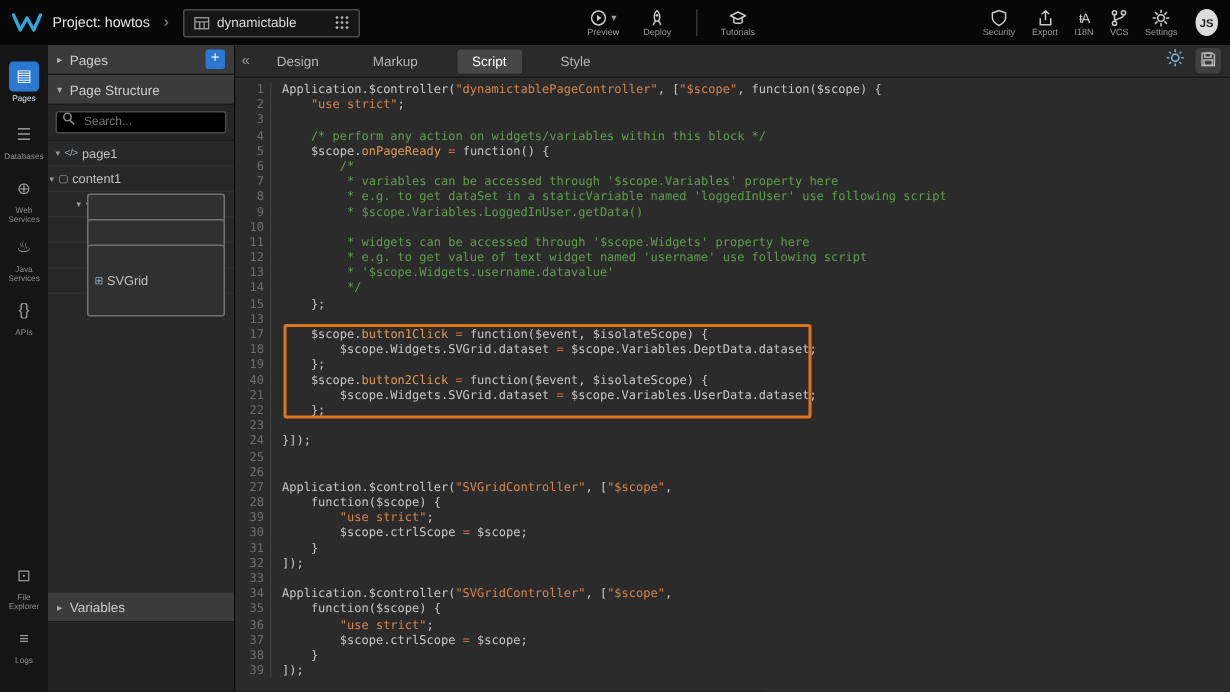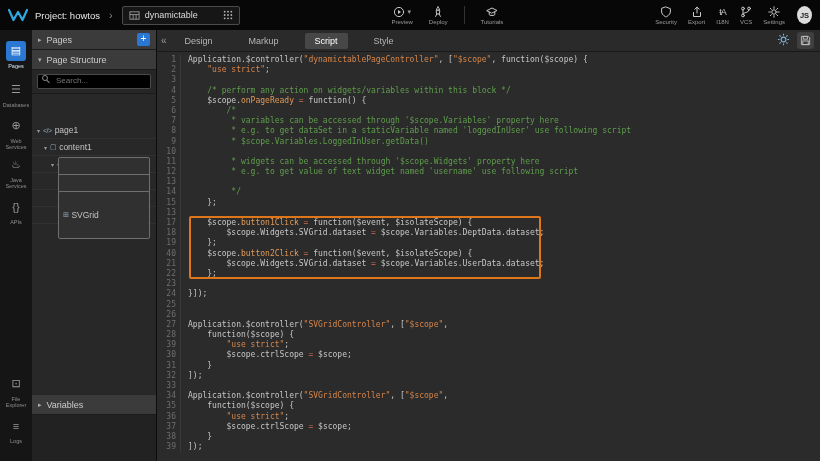--- a/index.html
+++ b/index.html
@@ -263,26 +263,26 @@
       <span class="p-caret">▾</span>
       <span>Page Structure</span>
     </div>
     <div class="search-row">
       <div class="search-box">
         <span class="mag"></span>
         <input placeholder="Search..." style="">
       </div>
     </div>
     <div class="tree">
-        <div class="tree-row" style="padding-left: 5px; margin-top: 28px;">
+        <div class="tree-row" style="padding-left: 5px;">
           <span class="tcaret">▾</span>
           <span class="tic">&lt;/&gt;</span>
           <span class="tlbl">page1</span>
         </div>
-        <div class="tree-row" style="padding-left: 12px;">
+        <div class="tree-row" style="padding-left: 1px;">
           <span class="tcaret">▾</span>
           <span class="tic">▢</span>
           <span class="tlbl">content1</span>
         </div>
         <div class="tree-row" style="padding-left: 19px;">
           <span class="tcaret">▾</span>
           <span class="tic">&lt;/&gt;</span>
           <span class="tlbl">page_content1</span>
         </div>
         <div class="tree-row" style="padding-left: 26px;">
@@ -347,21 +347,21 @@
           <div class="cl"><span class="ln">3</span><span class="cd"></span></div>
           <div class="cl"><span class="ln">4</span><span class="cd"><span class="t-c">    /* perform any action on widgets/variables within this block */</span></span></div>
           <div class="cl"><span class="ln">5</span><span class="cd"><span class="t-p">    $scope.</span><span class="t-d">onPageReady</span><span class="t-p"> </span><span class="t-o">=</span><span class="t-p"> function() {</span></span></div>
           <div class="cl"><span class="ln">6</span><span class="cd"><span class="t-c">        /*</span></span></div>
           <div class="cl"><span class="ln">7</span><span class="cd"><span class="t-c">         * variables can be accessed through '$scope.Variables' property here</span></span></div>
           <div class="cl"><span class="ln">8</span><span class="cd"><span class="t-c">         * e.g. to get dataSet in a staticVariable named 'loggedInUser' use following script</span></span></div>
           <div class="cl"><span class="ln">9</span><span class="cd"><span class="t-c">         * $scope.Variables.LoggedInUser.getData()</span></span></div>
           <div class="cl"><span class="ln">10</span><span class="cd"></span></div>
           <div class="cl"><span class="ln">11</span><span class="cd"><span class="t-c">         * widgets can be accessed through '$scope.Widgets' property here</span></span></div>
           <div class="cl"><span class="ln">12</span><span class="cd"><span class="t-c">         * e.g. to get value of text widget named 'username' use following script</span></span></div>
-          <div class="cl"><span class="ln">13</span></div>
+          <div class="cl"><span class="ln">13</span><span class="cd"><span class="t-c">         * '$scope.Widgets.username.datavalue'</span></span></div>
           <div class="cl"><span class="ln">14</span><span class="cd"><span class="t-c">         */</span></span></div>
           <div class="cl"><span class="ln">15</span><span class="cd"><span class="t-p">    };</span></span></div>
           <div class="cl"><span class="ln">13</span><span class="cd"></span></div>
           <div class="cl"><span class="ln">17</span><span class="cd"><span class="t-p">    $scope.</span><span class="t-d">button1Click</span><span class="t-p"> </span><span class="t-o">=</span><span class="t-p"> function(</span><span class="t-i">$event</span><span class="t-p">, </span><span class="t-i">$isolateScope</span><span class="t-p">) {</span></span></div>
           <div class="cl"><span class="ln">18</span><span class="cd"><span class="t-p">        $scope.Widgets.SVGrid.dataset </span><span class="t-o">=</span><span class="t-p"> $scope.Variables.DeptData.dataset;</span></span></div>
           <div class="cl"><span class="ln">19</span><span class="cd"><span class="t-p">    };</span></span></div>
           <div class="cl"><span class="ln">40</span><span class="cd"><span class="t-p">    $scope.</span><span class="t-d">button2Click</span><span class="t-p"> </span><span class="t-o">=</span><span class="t-p"> function(</span><span class="t-i">$event</span><span class="t-p">, </span><span class="t-i">$isolateScope</span><span class="t-p">) {</span></span></div>
           <div class="cl"><span class="ln">21</span><span class="cd"><span class="t-p">        $scope.Widgets.SVGrid.dataset </span><span class="t-o">=</span><span class="t-p"> $scope.Variables.UserData.dataset;</span></span></div>
           <div class="cl"><span class="ln">22</span><span class="cd"><span class="t-p">    };</span></span></div>
           <div class="cl"><span class="ln">23</span><span class="cd"></span></div>

